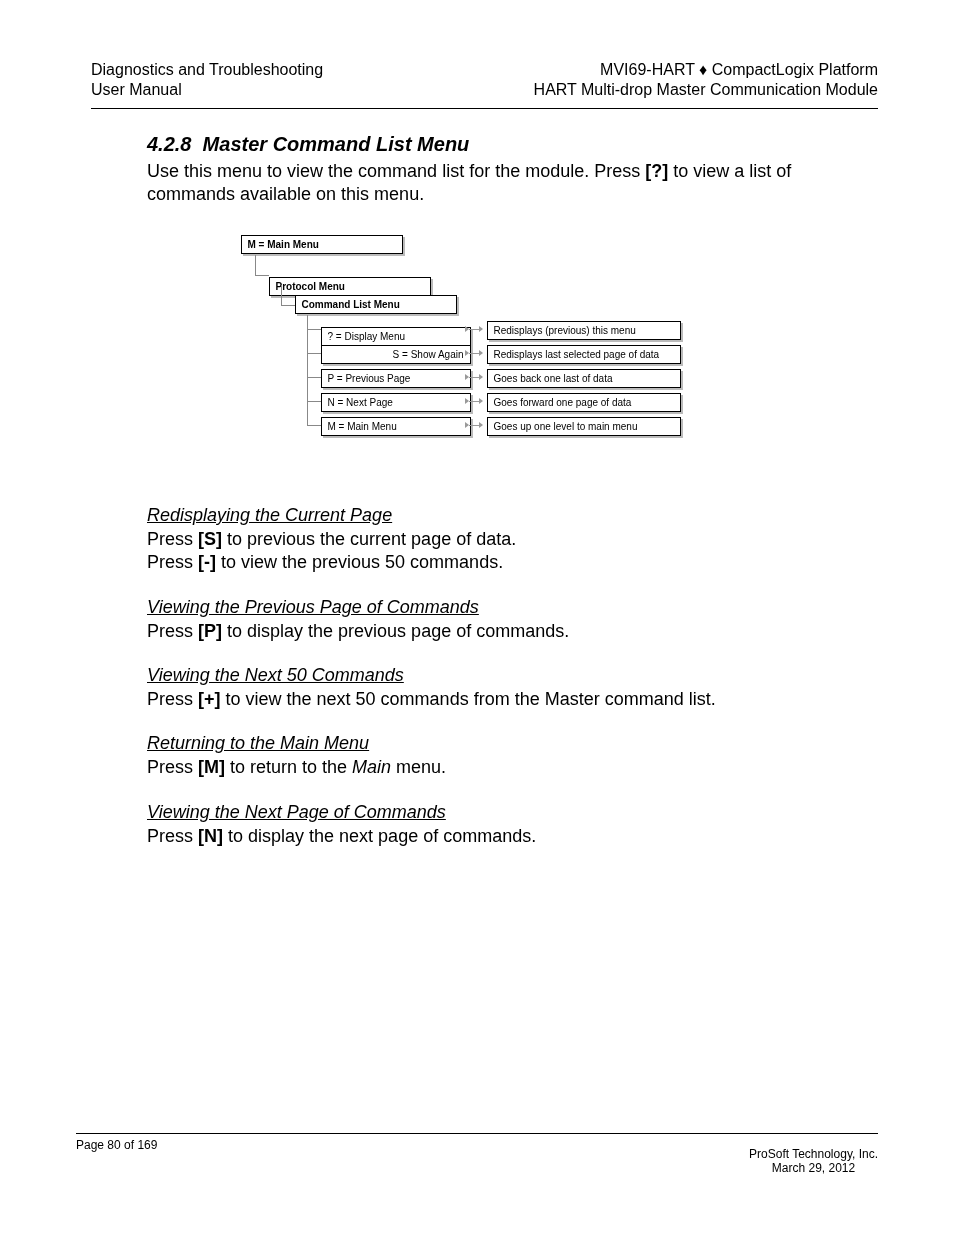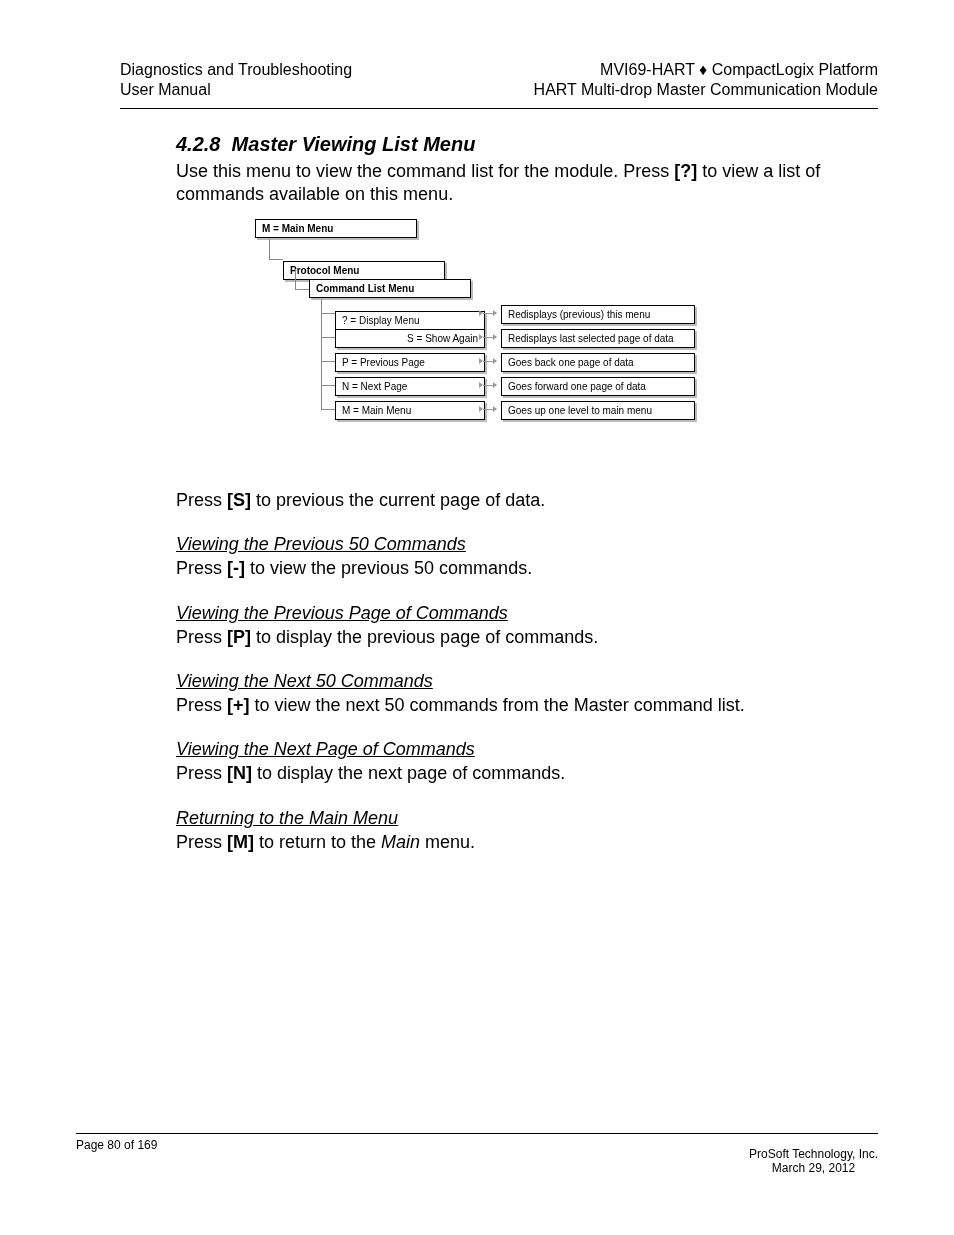--- a/index.html
+++ b/index.html
@@ -7,21 +7,21 @@
     margin: 0;
     padding: 0;
     background: #fff;
     color: #000;
     width: 954px;
     height: 1235px;
     position: relative;
     font-size: 18px;
   }
   .page {
-    padding: 60px 76px 60px 120px;
+    padding: 60px 76px 60px 91px;
   }
   .header-row {
     display: flex;
     justify-content: space-between;
     font-size: 16px;
     line-height: 1.25;
     padding-bottom: 4px;
   }
   .header-left, .header-right { }
   .header-right { text-align: right; }
@@ -44,21 +44,21 @@
   .bold { font-weight: bold; }
   .italic { font-style: italic; }
   .subhead {
     font-style: italic;
     text-decoration: underline;
     margin-top: 22px;
     margin-bottom: 2px;
     font-size: 18px;
   }
   .diagram-wrap {
-    margin-top: 12px;
+    margin-top: 28px;
     margin-bottom: 70px;
     display:flex;
     justify-content:center;
   }
   .diagram {
     position: relative;
     width: 540px;
     height: 200px;
     font-family: Arial, sans-serif;
   }
@@ -133,21 +133,21 @@
       <div>
         <span>MVI69-HART </span><span>♦</span><span> CompactLogix Platform</span>
       </div>
       <div>HART Multi-drop Master Communication Module</div>
     </div>
   </div>
   <hr class="hr-line">
 
   <div class="section-area">
     <div class="section-title">
-      <span>4.2.8</span>&nbsp;&nbsp;<span>Master Viewing List Menu</span>
+      <span>4.2.8</span>&nbsp;&nbsp;<span>Master Command List Menu</span>
     </div>
     <div class="body-text">
       <span>Use this menu to view the command list for the module. Press </span><span class="bold">[?]</span><span> to view a list of commands available on this menu.</span>
     </div>
 
     <div class="diagram-wrap">
       <div class="diagram">
 
         <div class="dbox hbox" style="left:0;top:0;width:148px;">M = Main Menu</div>
 
@@ -175,76 +175,76 @@
         <div class="arrow-tail-notch" style="left:224px;top:115px;"></div>
         <div class="arrow-line" style="left:228px;top:118px;width:10px;"></div>
         <div class="arrow-head" style="left:238px;top:115px;"></div>
         <div class="dbox" style="left:246px;top:110px;width:180px;">Redisplays last selected page of data</div>
 
         <div class="hline" style="left:66px;top:142px;width:14px;"></div>
         <div class="dbox" style="left:80px;top:134px;width:136px;">P = Previous Page</div>
         <div class="arrow-tail-notch" style="left:224px;top:139px;"></div>
         <div class="arrow-line" style="left:228px;top:142px;width:10px;"></div>
         <div class="arrow-head" style="left:238px;top:139px;"></div>
-        <div class="dbox" style="left:246px;top:134px;width:180px;">Goes back one page of data</div>
+        <div class="dbox" style="left:246px;top:134px;width:180px;">Goes back one last of data</div>
 
         <div class="hline" style="left:66px;top:166px;width:14px;"></div>
         <div class="dbox" style="left:80px;top:158px;width:136px;">N = Next Page</div>
         <div class="arrow-tail-notch" style="left:224px;top:163px;"></div>
         <div class="arrow-line" style="left:228px;top:166px;width:10px;"></div>
         <div class="arrow-head" style="left:238px;top:163px;"></div>
         <div class="dbox" style="left:246px;top:158px;width:180px;">Goes forward one page of data</div>
 
         <div class="hline" style="left:66px;top:190px;width:14px;"></div>
         <div class="dbox" style="left:80px;top:182px;width:136px;">M = Main Menu</div>
         <div class="arrow-tail-notch" style="left:224px;top:187px;"></div>
         <div class="arrow-line" style="left:228px;top:190px;width:10px;"></div>
         <div class="arrow-head" style="left:238px;top:187px;"></div>
         <div class="dbox" style="left:246px;top:182px;width:180px;">Goes up one level to main menu</div>
       </div>
     </div>
 
     <div>
+      <div class="subhead">Redisplaying the Current Page</div>
       <div class="body-text">
         <span>Press </span><span class="bold">[S]</span><span> to previous the current page of data.</span>
       </div>
     </div>
 
     <div>
-      <div class="subhead">Viewing the Previous 50 Commands</div>
       <div class="body-text">
         <span>Press </span><span class="bold">[-]</span><span> to view the previous 50 commands.</span>
       </div>
     </div>
 
     <div>
       <div class="subhead">Viewing the Previous Page of Commands</div>
       <div class="body-text">
         <span>Press </span><span class="bold">[P]</span><span> to display the previous page of commands.</span>
       </div>
     </div>
 
     <div>
       <div class="subhead">Viewing the Next 50 Commands</div>
       <div class="body-text">
         <span>Press </span><span class="bold">[+]</span><span> to view the next 50 commands from the Master command list.</span>
       </div>
     </div>
 
     <div>
+      <div class="subhead">Returning to the Main Menu</div>
+      <div class="body-text">
+        <span>Press </span><span class="bold">[M]</span><span> to return to the </span><span class="italic">Main</span><span> menu.</span>
+      </div>
+    </div>
+
+    <div>
       <div class="subhead">Viewing the Next Page of Commands</div>
       <div class="body-text">
         <span>Press </span><span class="bold">[N]</span><span> to display the next page of commands.</span>
-      </div>
-    </div>
-
-    <div>
-      <div class="subhead">Returning to the Main Menu</div>
-      <div class="body-text">
-        <span>Press </span><span class="bold">[M]</span><span> to return to the </span><span class="italic">Main</span><span> menu.</span>
       </div>
     </div>
 
   </div>
 </div>
 
 <div class="footer">
   <hr class="footer-line">
   <div class="footer-row">
     <div>Page 80 of 169</div>

